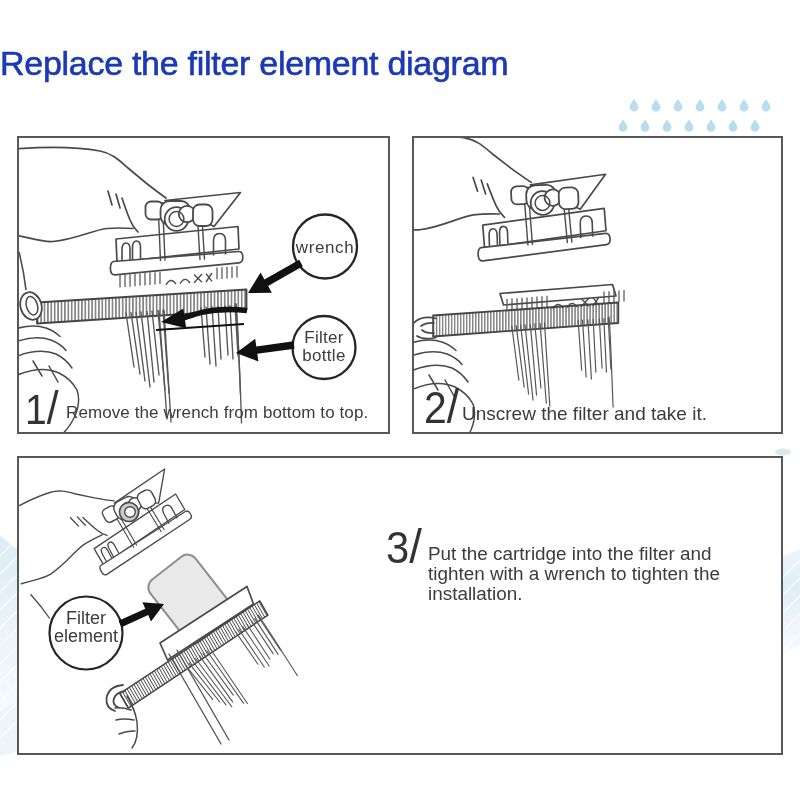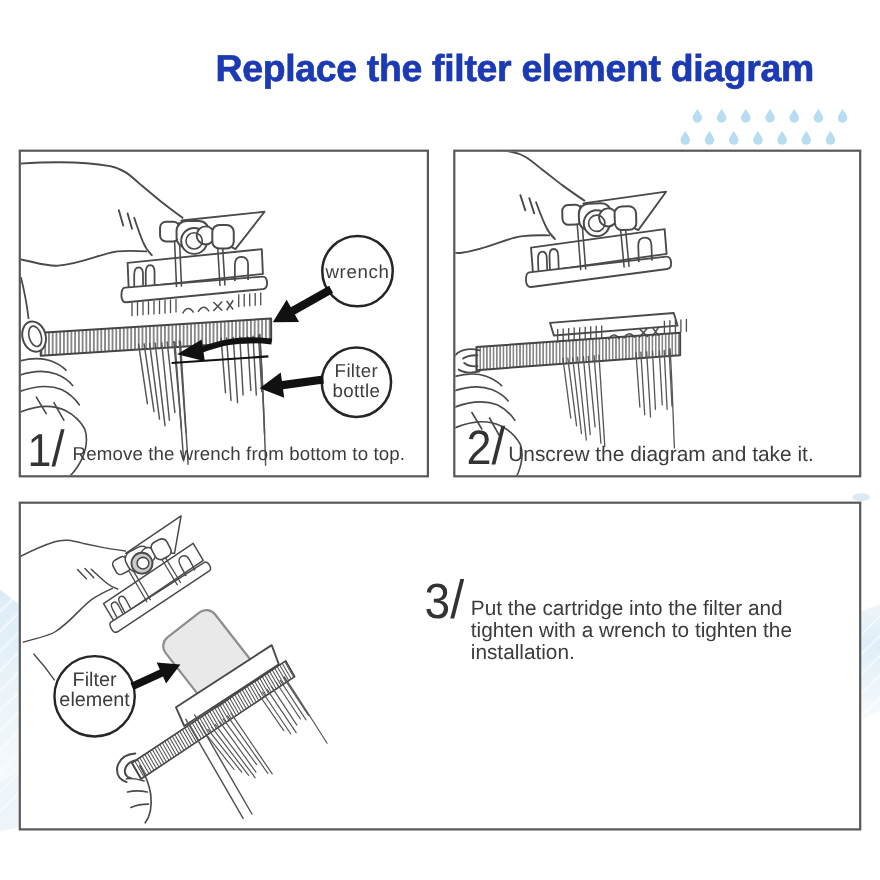--- a/index.html
+++ b/index.html
@@ -1,17 +1,17 @@
 <!DOCTYPE html>
 <html><head>
 <meta charset="utf-8">
 <style>
 html,body{margin:0;padding:0;width:800px;height:800px;background:#ffffff;font-family:"Liberation Sans",sans-serif;overflow:hidden;position:relative}
 .abs{position:absolute}
-#title{position:absolute;left:0;top:44px;width:740px;text-align:right;color:#1b3ab5;font-size:34px;font-weight:700;letter-spacing:-0.28px;white-space:nowrap;-webkit-text-stroke:0.6px #1a35ab}
+#title{position:absolute;left:0;top:44px;width:740px;text-align:left;color:#1b3ab5;font-size:34px;font-weight:400;letter-spacing:-0.28px;white-space:nowrap;-webkit-text-stroke:0.6px #1a35ab}
 .panel{position:absolute;border:2px solid #585858;background:#fff;box-sizing:border-box}
 #p1{left:17px;top:136px;width:373px;height:298px}
 #p2{left:412px;top:136px;width:371px;height:298px}
 #p3{left:17px;top:456px;width:766px;height:299px}
 .num{position:absolute;color:#333;font-size:43px;font-weight:400;transform:scaleX(0.93);transform-origin:left top}
 .cap{position:absolute;color:#3c3c3c;font-size:18px;letter-spacing:0.2px;white-space:nowrap}
 svg{position:absolute;overflow:visible}
 svg.clip{overflow:hidden}
 </style>
 </head>
@@ -253,15 +253,15 @@
 
   <circle cx="67" cy="175" r="36.5" fill="#fff" stroke="#262626" stroke-width="2.2"></circle>
   <text x="67" y="166" font-size="18" fill="#3d3d3d" text-anchor="middle">Filter</text>
   <text x="67" y="184" font-size="18" fill="#3d3d3d" text-anchor="middle">element</text>
   <path d="M102.4,169.2 L129.2,157.0 L132.0,163.4 L145.0,146.0 L123.4,144.3 L126.3,150.7 L99.6,162.8 Z" fill="#111"></path>
 </svg>
 
 <div class="num" style="left:25px;top:381px;font-size:42px">1<span style="font-size:46px">/</span></div>
 <div class="cap" style="left:66px;top:403px;font-size:17px;letter-spacing:0.1px">Remove the wrench from bottom to top.</div>
 <div class="num" style="left:424px;top:379px;font-size:44px">2<span style="font-size:48px">/</span></div>
-<div class="cap" style="left:462px;top:402.5px;font-size:19px;letter-spacing:0px">Unscrew the diagram and take it.</div>
+<div class="cap" style="left:462px;top:402.5px;font-size:19px;letter-spacing:0px">Unscrew the filter and take it.</div>
 <div class="num" style="left:386px;top:518px;font-size:45px">3<span style="font-size:49px">/</span></div>
 <div class="cap" style="left:428px;top:544px;line-height:20px;white-space:normal;width:302px;font-size:18.9px;letter-spacing:0px">Put the cartridge into the filter and tighten with a wrench to tighten the installation.</div>
 
 </body></html>

